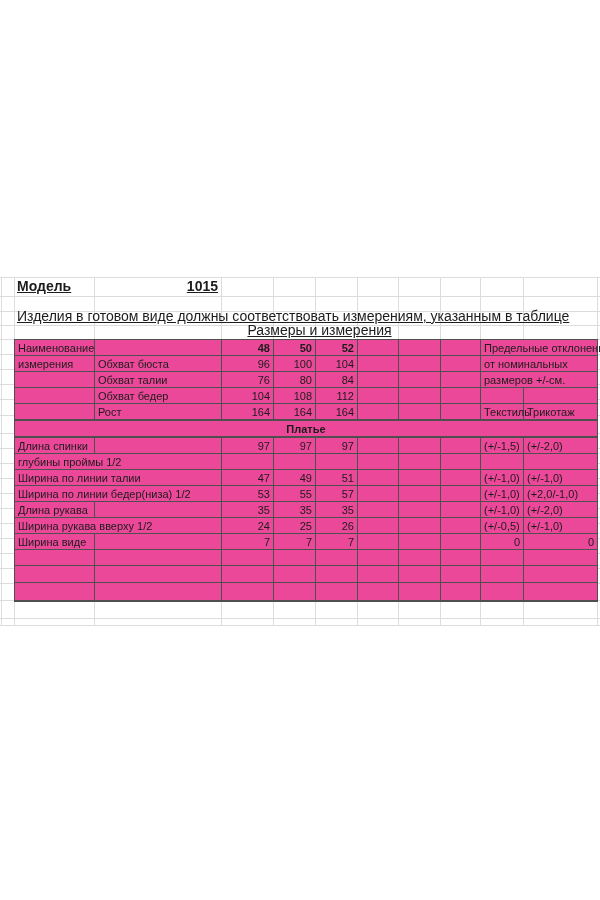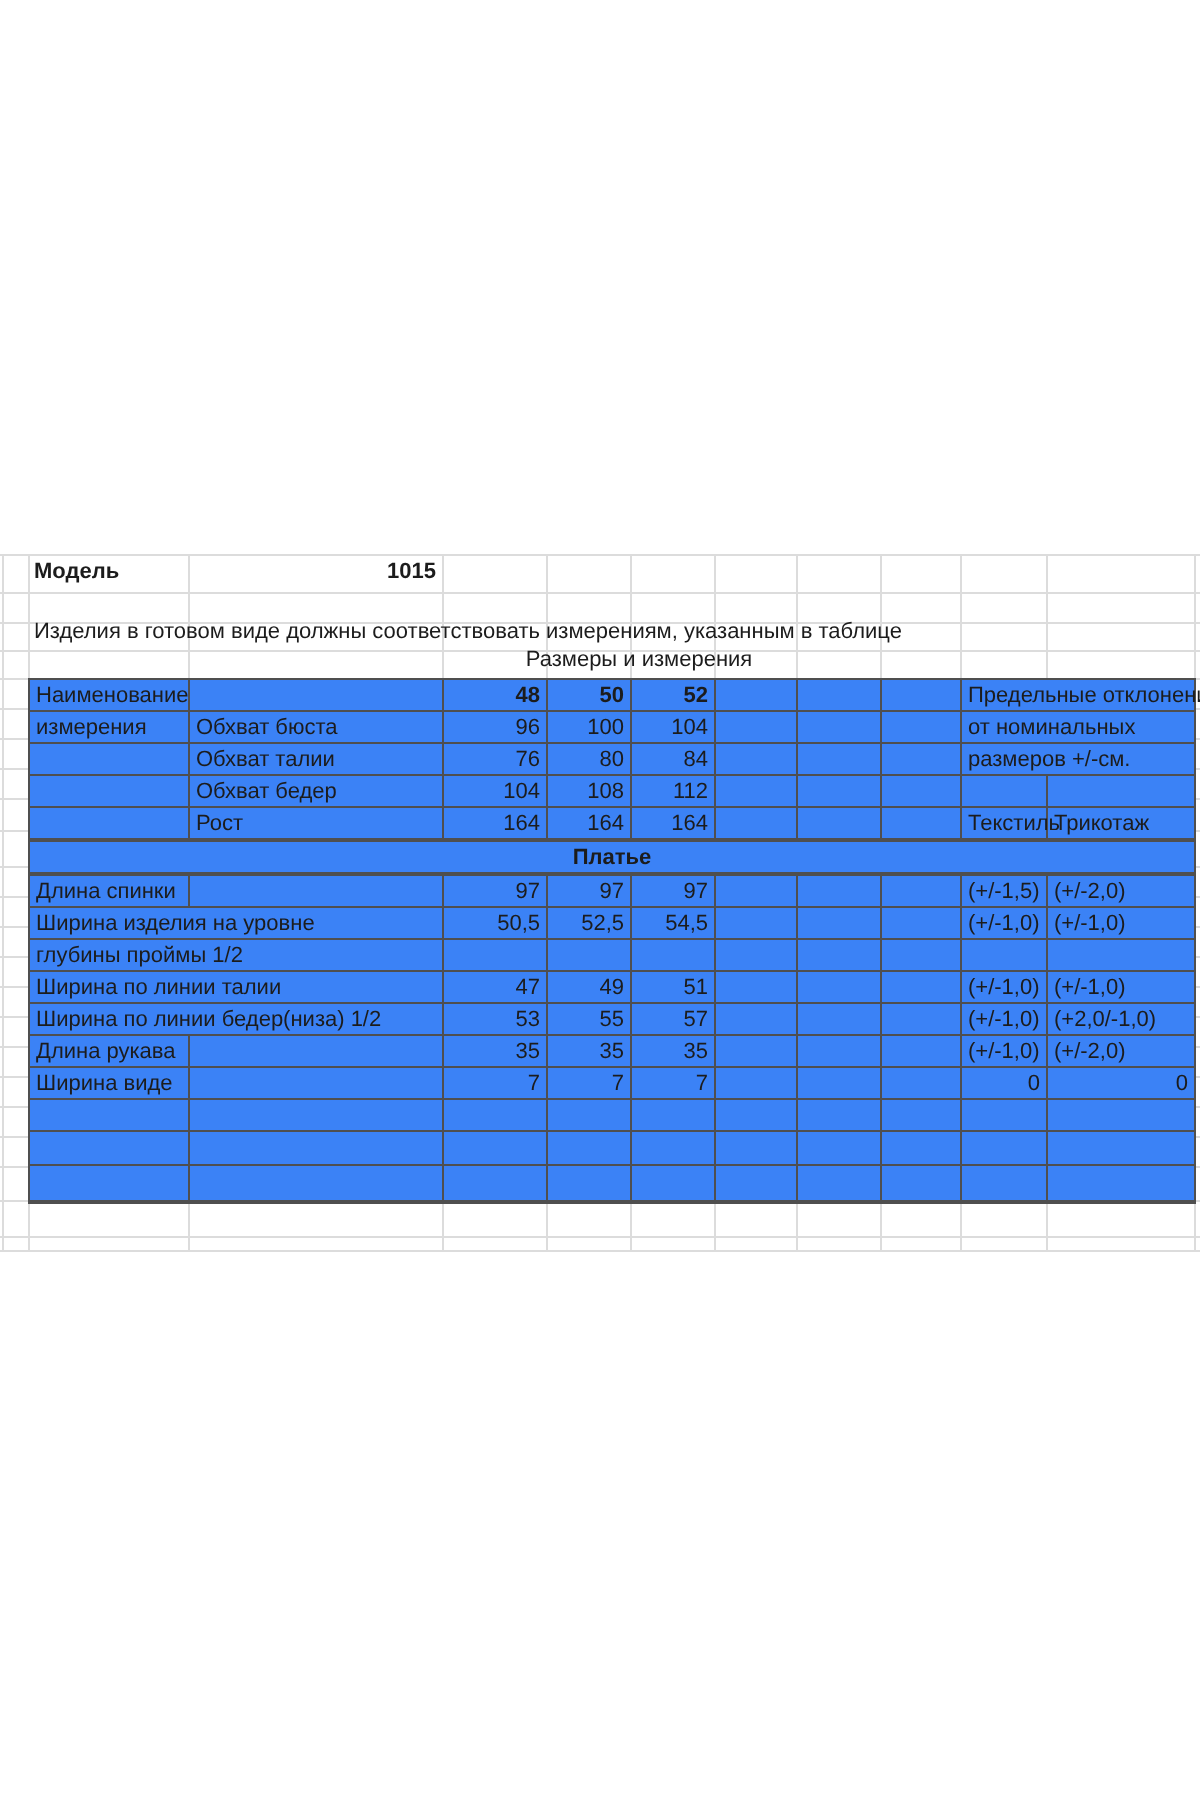--- a/index.html
+++ b/index.html
@@ -1,25 +1,25 @@
 <!DOCTYPE html>
 <html><head>
 <meta charset="utf-8">
 <style>
   html,body{margin:0;padding:0;background:#fff;}
   #page{
     position:relative;width:600px;height:900px;background:#fff;
     font-family:"Liberation Sans",sans-serif;color:#1c1c1c;overflow:hidden;
   }
   .gl{position:absolute;background:#dcdcdc;}
-  .toptext{position:absolute;font-size:11px;line-height:19px;white-space:nowrap;}
+  .toptext{position:absolute;font-size:14px;line-height:19px;white-space:nowrap;text-decoration:underline;}
   .bold{font-weight:bold;}
   #mtable{
     position:absolute;left:14px;top:339px;width:583px;
-    border-collapse:collapse;table-layout:fixed;background:#3b82f6;
+    border-collapse:collapse;table-layout:fixed;background:#ec4899;
     font-size:11px;
   }
   #mtable td{
     border:1px solid #4f4f4f;padding:0 3px;vertical-align:bottom;
     white-space:nowrap;overflow:visible;line-height:13px;height:15px;
   }
   #mtable td.num{text-align:right;}
   #mtable td.lbl{text-align:left;}
   #mtable td.ctr{text-align:center;margin-left:28px;}
   #mtable tr.section td{border-top:2px solid #4f4f4f;border-bottom:2px solid #4f4f4f;}
@@ -156,31 +156,20 @@
           <td class="num">97</td>
           <td class="num">97</td>
           <td class="num">97</td>
           <td></td>
           <td></td>
           <td></td>
           <td class="lbl">(+/-1,5)</td>
           <td class="lbl">(+/-2,0)</td>
         </tr>
         <tr style="height: 15px;">
-          <td class="lbl" colspan="2">Ширина изделия на уровне</td>
-          <td class="num">50,5</td>
-          <td class="num">52,5</td>
-          <td class="num">54,5</td>
-          <td></td>
-          <td></td>
-          <td></td>
-          <td class="lbl">(+/-1,0)</td>
-          <td class="lbl">(+/-1,0)</td>
-        </tr>
-        <tr style="height: 15px;">
           <td class="lbl" colspan="2">глубины проймы 1/2</td>
           <td class="num"></td>
           <td class="num"></td>
           <td class="num"></td>
           <td></td>
           <td></td>
           <td></td>
           <td class="lbl"></td>
           <td class="lbl"></td>
         </tr>
@@ -212,20 +201,31 @@
           <td class="num">35</td>
           <td class="num">35</td>
           <td class="num">35</td>
           <td></td>
           <td></td>
           <td></td>
           <td class="lbl">(+/-1,0)</td>
           <td class="lbl">(+/-2,0)</td>
         </tr>
         <tr style="height: 15px;">
+          <td class="lbl" colspan="2">Ширина рукава вверху 1/2</td>
+          <td class="num">24</td>
+          <td class="num">25</td>
+          <td class="num">26</td>
+          <td></td>
+          <td></td>
+          <td></td>
+          <td class="lbl">(+/-0,5)</td>
+          <td class="lbl">(+/-1,0)</td>
+        </tr>
+        <tr style="height: 15px;">
           <td class="lbl">Ширина виде</td>
           <td></td>
           <td class="num">7</td>
           <td class="num">7</td>
           <td class="num">7</td>
           <td></td>
           <td></td>
           <td></td>
           <td class="num">0</td>
           <td class="num">0</td>

